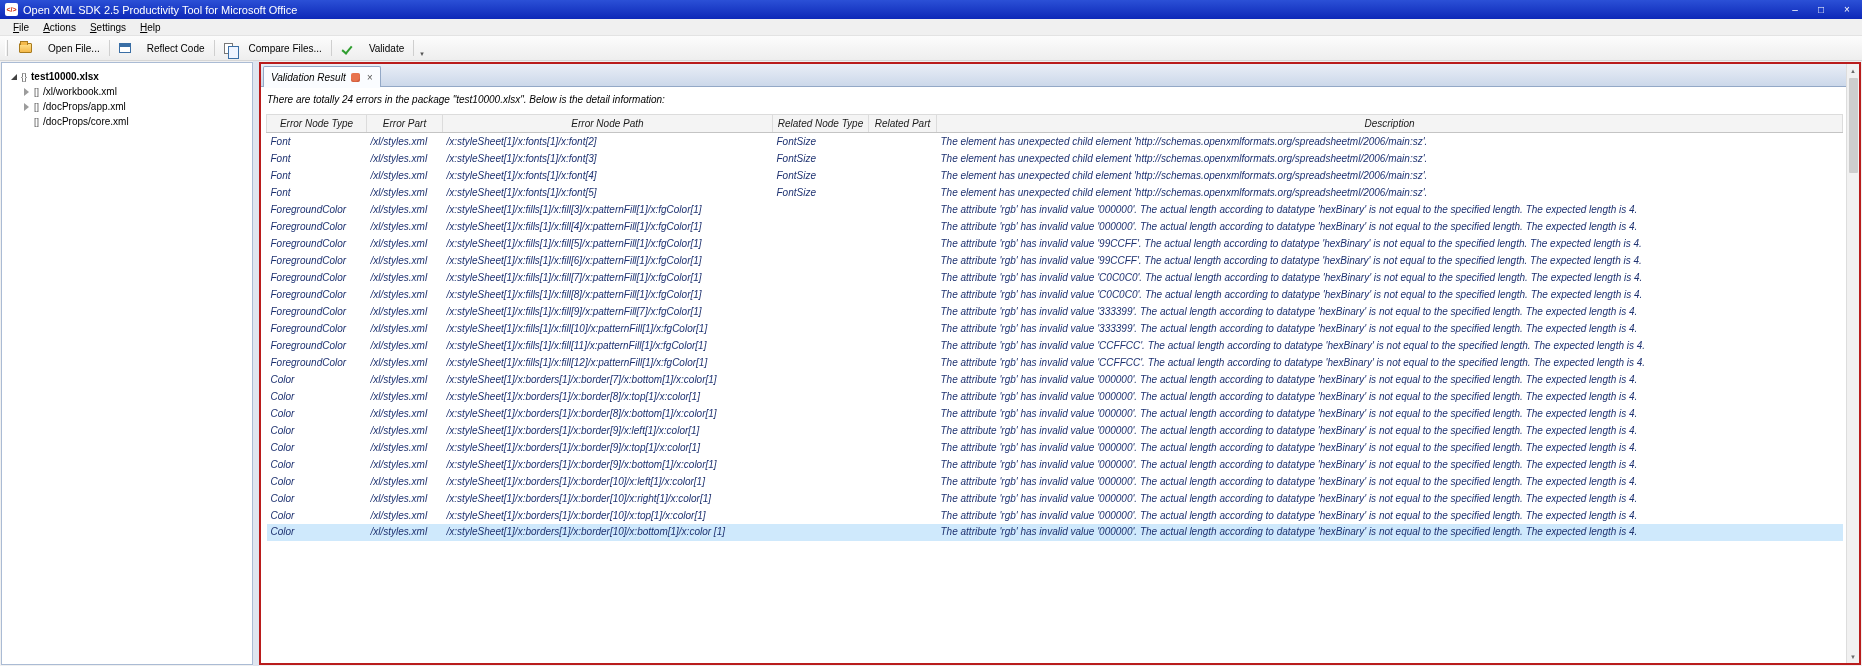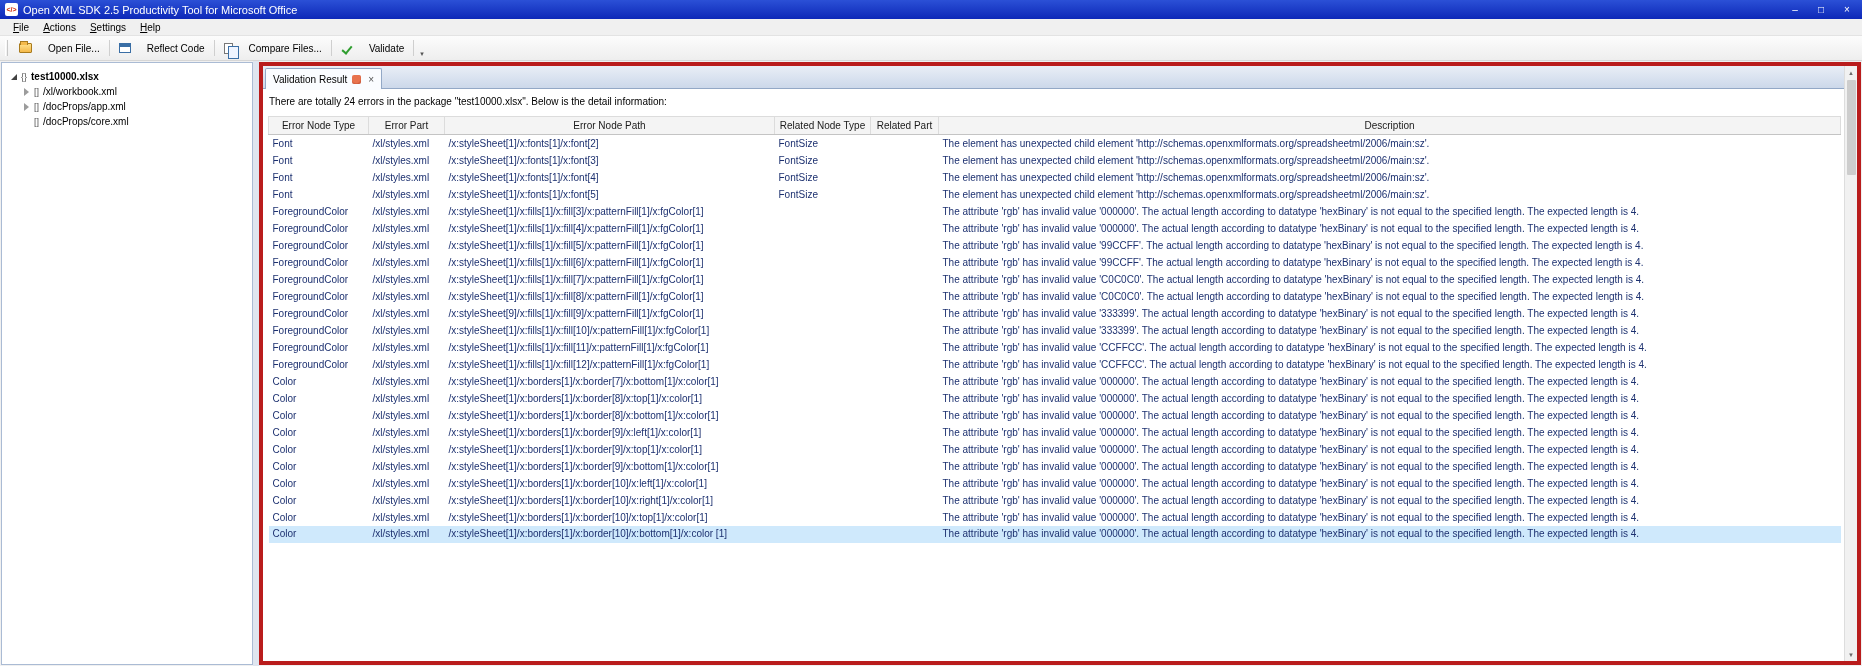--- a/index.html
+++ b/index.html
@@ -76,21 +76,21 @@
   .expander { width:11px; height:11px; margin-right:2px; display:inline-flex; align-items:center; justify-content:center; flex:none; }
   .expander.expanded::before { content:''; width:0; height:0; border-left:6px solid transparent; border-bottom:6px solid #424242; }
   .expander.collapsed::before { content:''; width:0; height:0; border-top:4px solid transparent; border-bottom:4px solid transparent; border-left:5px solid #9c9c9c; }
   .part-icon { margin-right:4px; color:#555; font-size:9px; flex:none; }
   .tree-label.bold { font-weight:bold; }
 
   
   .splitter { width:6px; background:#dfe5ef; flex:none; }
 
   
-  .main { flex:1; display:flex; margin:1px 1px 1px 0; border:4px solid #b91c1c; background:#fff; min-width:0; }
+  .main { flex:1; display:flex; margin:1px 1px 1px 0; border:2px solid #b91c1c; background:#fff; min-width:0;font-style:italic; }
   .main-left { flex:1; display:flex; flex-direction:column; min-width:0; }
   .tabstrip {
     height:23px; background:linear-gradient(#e9eef6,#ccd8ea);
     border-bottom:1px solid #93a8c6; display:flex; align-items:flex-end; padding-left:2px; flex:none;
   }
   .tab {
     display:flex; align-items:center; gap:5px; height:21px; padding:0 7px;
     background:#fafcff; border:1px solid #93a8c6; border-bottom:none;
     border-radius:2px 2px 0 0; margin-bottom:-1px; position:relative; z-index:2;
     box-shadow:0 1px 0 #fafcff;
@@ -308,21 +308,21 @@
                 <td>ForegroundColor</td>
                 <td>/xl/styles.xml</td>
                 <td>/x:styleSheet[1]/x:fills[1]/x:fill[8]/x:patternFill[1]/x:fgColor[1]</td>
                 <td></td>
                 <td></td>
                 <td>The attribute 'rgb' has invalid value 'C0C0C0'. The actual length according to datatype 'hexBinary' is not equal to the specified length. The expected length is 4.</td>
               </tr>
               <tr>
                 <td>ForegroundColor</td>
                 <td>/xl/styles.xml</td>
-                <td>/x:styleSheet[9]/x:fills[1]/x:fill[9]/x:patternFill[1]/x:fgColor[1]</td>
+                <td>/x:styleSheet[1]/x:fills[1]/x:fill[9]/x:patternFill[7]/x:fgColor[1]</td>
                 <td></td>
                 <td></td>
                 <td>The attribute 'rgb' has invalid value '333399'. The actual length according to datatype 'hexBinary' is not equal to the specified length. The expected length is 4.</td>
               </tr>
               <tr>
                 <td>ForegroundColor</td>
                 <td>/xl/styles.xml</td>
                 <td>/x:styleSheet[1]/x:fills[1]/x:fill[10]/x:patternFill[1]/x:fgColor[1]</td>
                 <td></td>
                 <td></td>

